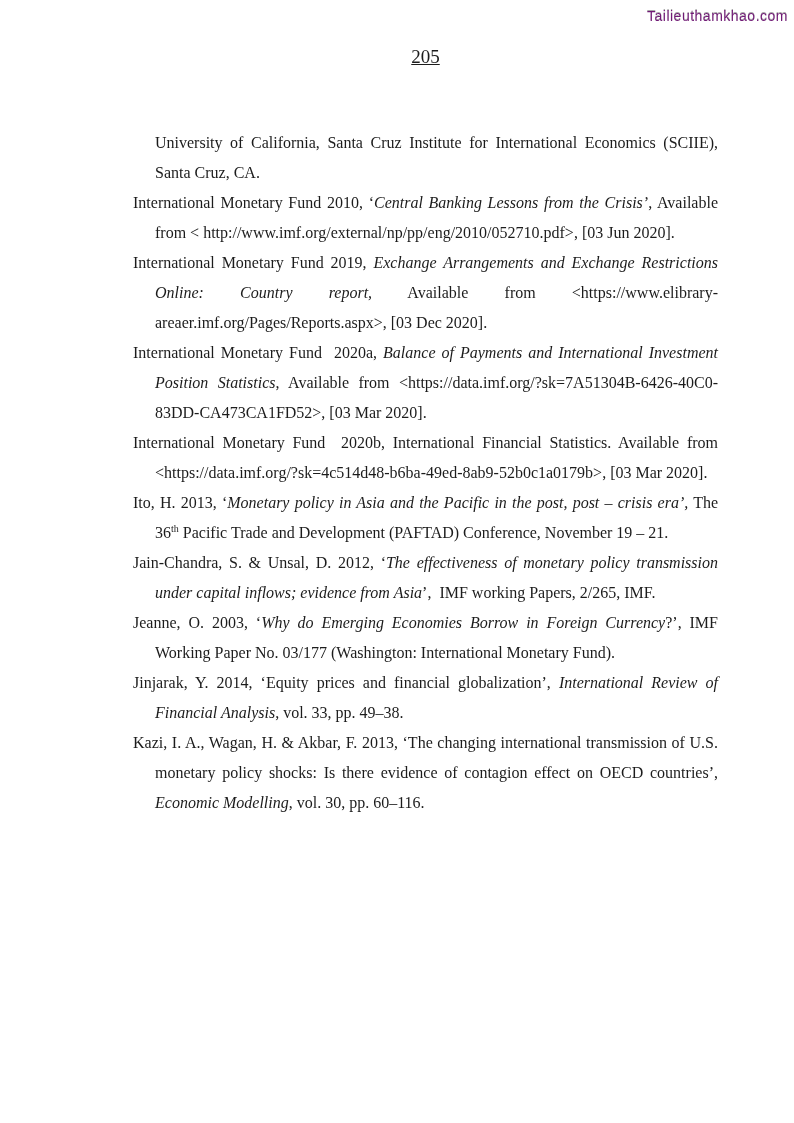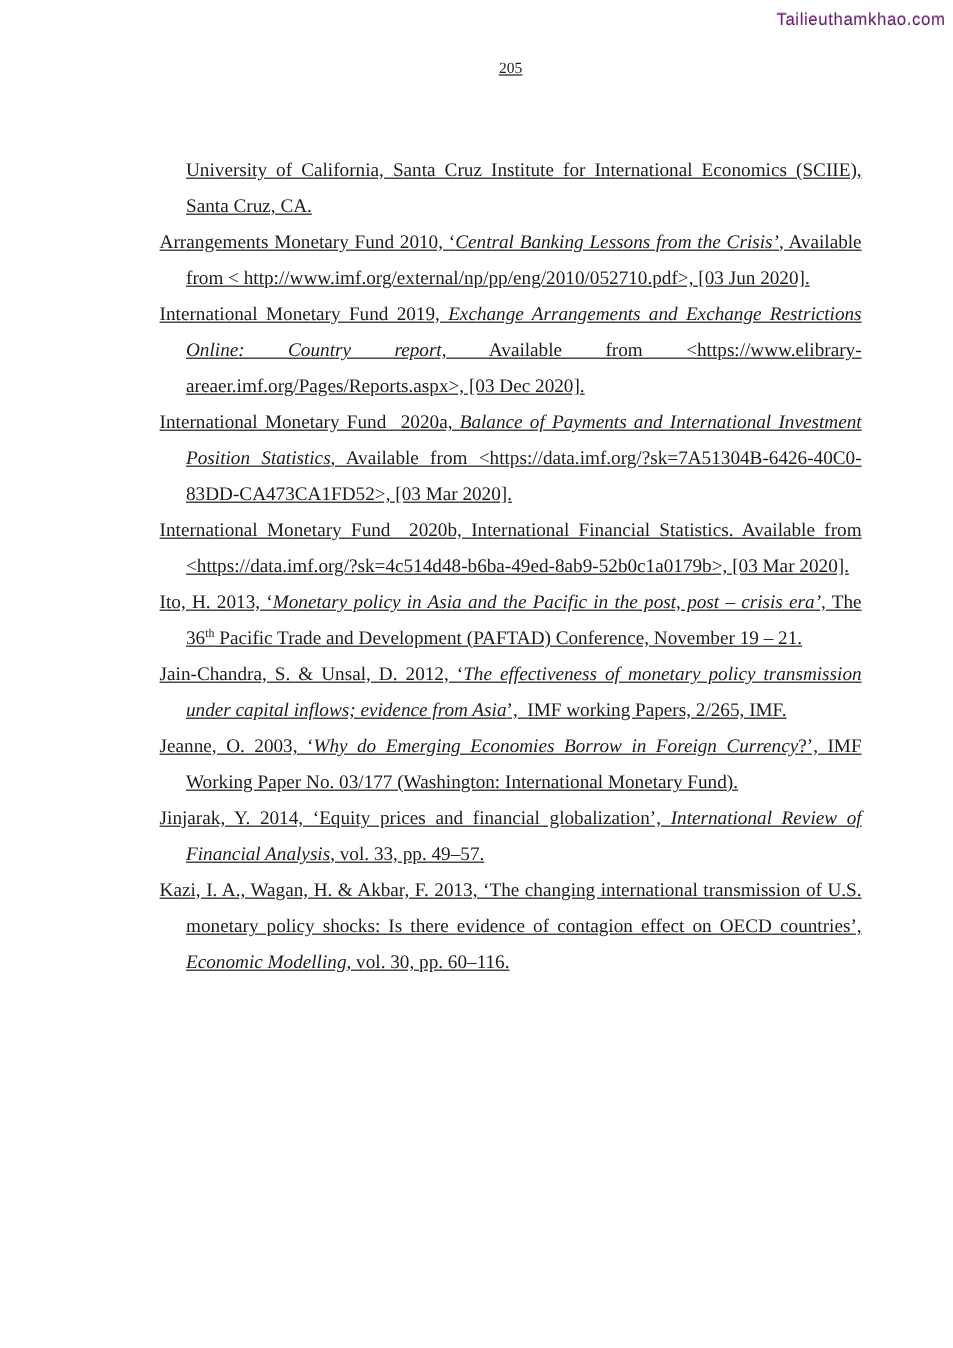--- a/index.html
+++ b/index.html
@@ -24,38 +24,37 @@
     letter-spacing: 0.5px;
     color: #701a75;
     text-shadow: 0 1px 0 #ffffff, 0 -1px 0 #a8a8a8;
   }
   .page-number {
     position: absolute;
     top: 48px;
     left: 133px;
     width: 585px;
     text-align: center;
-    font-size: 13px;
+    font-size: 19px;
     line-height: 18px;
     text-decoration: underline;
   }
   .references {
     position: absolute;
     top: 128px;
     left: 133px;
     width: 585px;
   }
   .ref {
     margin: 0;
     padding-left: 22px;
     text-indent: -22px;
     text-align: justify;
     font-size: 16px;
     line-height: 30px;
-    text-decoration: underline;
   }
   .ref.continuation {
     text-indent: 0;
   }
   .ref em {
     font-style: italic;
   }
   .ref sup {
     font-size: 10px;
     line-height: 0;
@@ -63,23 +62,23 @@
   }
 </style>
 </head>
 <body>
 
 <div class="page">
   <div class="watermark">Tailieuthamkhao.com</div>
   <div class="page-number">205</div>
   <main class="references" id="references">
       <p class="ref continuation"><span>University of California, Santa Cruz Institute for International Economics (SCIIE), Santa Cruz, CA.</span></p>
-      <p class="ref"><span>Arrangements Monetary Fund 2010, ‘</span><em>Central Banking Lessons from the Crisis’</em><span>, Available from &lt; http://www.imf.org/external/np/pp/eng/2010/052710.pdf&gt;, [03 Jun 2020].</span></p>
+      <p class="ref"><span>International Monetary Fund 2010, ‘</span><em>Central Banking Lessons from the Crisis’</em><span>, Available from &lt; http://www.imf.org/external/np/pp/eng/2010/052710.pdf&gt;, [03 Jun 2020].</span></p>
       <p class="ref"><span>International Monetary Fund 2019, </span><em>Exchange Arrangements and Exchange Restrictions Online: Country report,</em><span> Available from &lt;https://www.elibrary-areaer.imf.org/Pages/Reports.aspx&gt;, [03 Dec 2020].</span></p>
       <p class="ref"><span>International Monetary Fund&nbsp; 2020a, </span><em>Balance of Payments and International Investment Position Statistics</em><span>, Available from &lt;https://data.imf.org/?sk=7A51304B-6426-40C0-83DD-CA473CA1FD52&gt;, [03 Mar 2020].</span></p>
       <p class="ref"><span>International Monetary Fund&nbsp; 2020b, International Financial Statistics. Available from &lt;https://data.imf.org/?sk=4c514d48-b6ba-49ed-8ab9-52b0c1a0179b&gt;, [03 Mar 2020].</span></p>
       <p class="ref"><span>Ito, H. 2013, ‘</span><em>Monetary policy in Asia and the Pacific in the post, post – crisis era’,</em><span> The 36</span><sup>th</sup><span> Pacific Trade and Development (PAFTAD) Conference, November 19 – 21.</span></p>
       <p class="ref"><span>Jain-Chandra, S. &amp; Unsal, D. 2012, ‘</span><em>The effectiveness of monetary policy transmission under capital inflows; evidence from Asia</em><span>’,&nbsp; IMF working Papers, 2/265, IMF.</span></p>
       <p class="ref"><span>Jeanne, O. 2003, ‘</span><em>Why do Emerging Economies Borrow in Foreign Currency</em><span>?’, IMF Working Paper No. 03/177 (Washington: International Monetary Fund).</span></p>
-      <p class="ref"><span>Jinjarak, Y. 2014, ‘Equity prices and financial globalization’, </span><em>International Review of Financial Analysis</em><span>, vol. 33, pp. 49–57.</span></p>
+      <p class="ref"><span>Jinjarak, Y. 2014, ‘Equity prices and financial globalization’, </span><em>International Review of Financial Analysis</em><span>, vol. 33, pp. 49–38.</span></p>
       <p class="ref"><span>Kazi, I. A., Wagan, H. &amp; Akbar, F. 2013, ‘The changing international transmission of U.S. monetary policy shocks: Is there evidence of contagion effect on OECD countries’, </span><em>Economic Modelling</em><span>, vol. 30, pp. 60–116.</span></p>
     </main>
 </div>
 
 </body></html>

